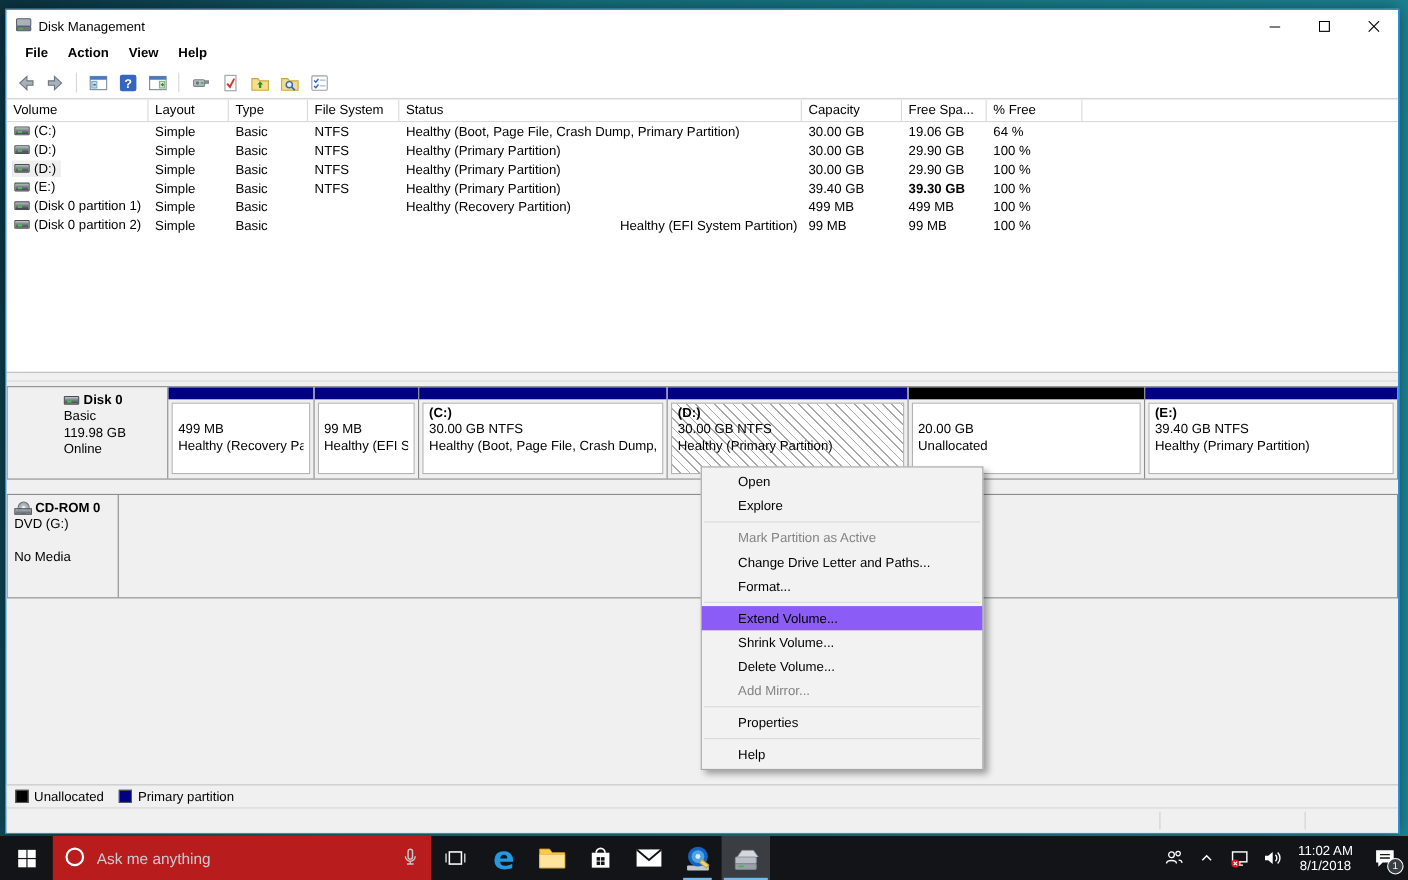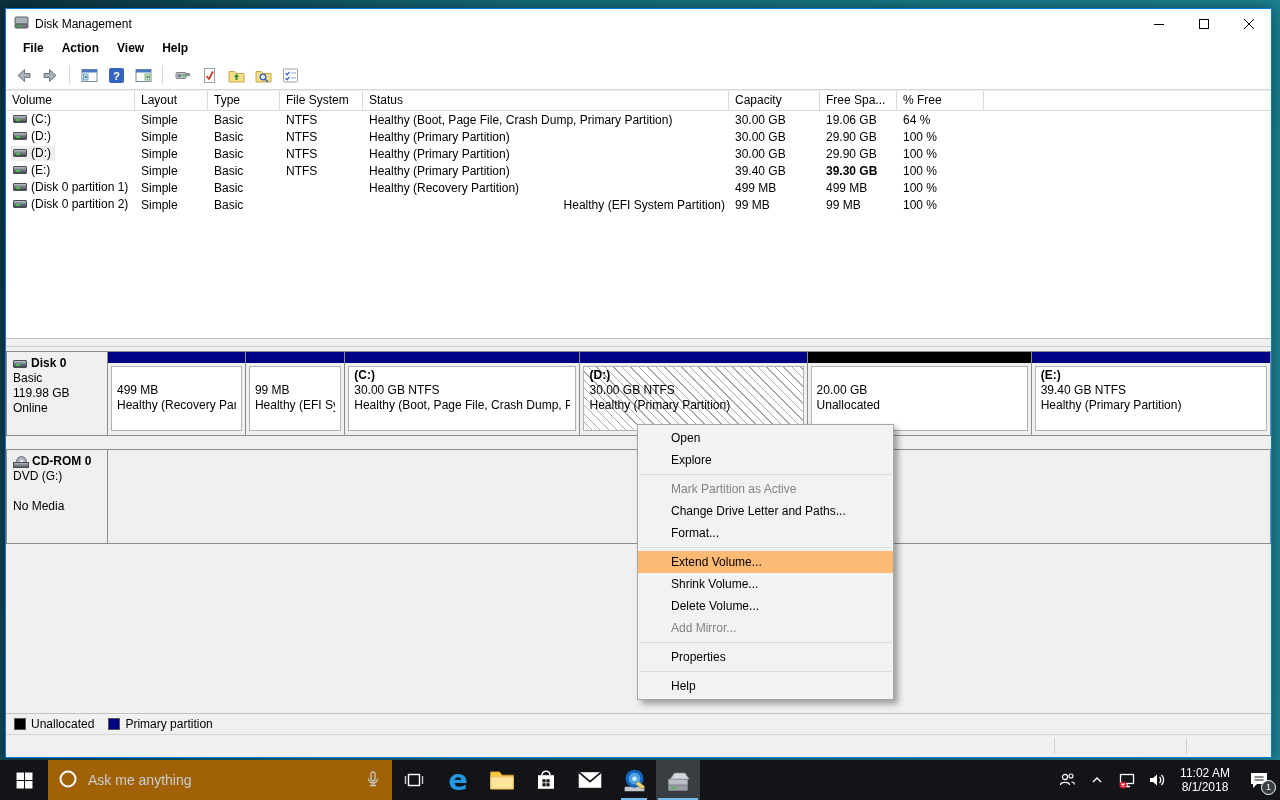--- a/index.html
+++ b/index.html
@@ -40,21 +40,21 @@
   .vol-ico { display:inline-block; width:14px; height:8px; flex:0 0 auto;
     background:linear-gradient(180deg,#b9bfc6 0%,#6d747c 55%,#3f454c 100%);
     border:1px solid #4a4f55; border-radius:1px; position:relative; }
   .vol-ico::after { content:""; position:absolute; left:2px; bottom:1px; width:4px; height:2px; background:#49c04a; }
 
   .splitter { height:9px; background:#f0f0f0; border-top:1px solid #bcbcbc; border-bottom:1px solid #cfcfcf; flex:0 0 auto; }
 
   
   .graphic-pane { flex:1; background:#f0f0f0; display:flex; flex-direction:column; padding-top:4px; overflow:hidden; }
   .disk-row { display:flex; border:1px solid #8c8c8c; background:#f0f0f0; flex:0 0 auto; }
-  .disk-row.d0 { height:85px; }
+  .disk-row.d0 { height:85px;padding-left:45px; }
   .disk-row.cd { height:95px; margin-top:13px;gap:46px; }
   .disk-label { width:101px; flex:0 0 auto; border-right:1px solid #8c8c8c; padding:4px 6px; line-height:15px; }
   .disk-label .dname { font-weight:bold; display:flex; align-items:center; gap:4px; }
   .partitions { flex:1; display:flex; }
   .partition { display:flex; flex-direction:column; border-right:1px solid #8c8c8c; overflow:hidden; min-width:0; }
   .partition:last-child { border-right:none; }
   .pbar { height:11px; flex:0 0 auto; }
   .pbody { flex:1; margin:3px 3px 4px 3px; background:#fff; border:1px solid #b2b2b2;
     padding:1px 5px; line-height:15px; overflow:hidden; }
   .pbody.hatched { background:repeating-linear-gradient(45deg,#ffffff 0px,#ffffff 5px,#a9a9a9 5px,#a9a9a9 6px); }
@@ -73,28 +73,28 @@
   .swatch { width:12px; height:12px; border:1px solid #555; }
 
   .statusbar { height:23px; background:#f0f0f0; border-top:1px solid #d5d5d5; position:relative; flex:0 0 auto; }
   .sb-div { position:absolute; top:3px; bottom:3px; width:1px; background:#d0d0d0; }
 
   
   .context-menu { position:absolute; left:637px; top:424px; width:257px; background:#f2f2f2;
     border:1px solid #a6a6a6; box-shadow:4px 4px 6px rgba(0,0,0,.35); padding:2px 0; z-index:50; }
   .cm-item { height:22px; line-height:22px; padding-left:33px; white-space:nowrap; }
   .cm-item.disabled { color:#838383; }
-  .cm-item.highlighted { background:#fdba74; }
+  .cm-item.highlighted { background:#8b5cf6; }
   .cm-sep { border-top:1px solid #d9d9d9; margin:3px 2px; }
 
   
   .taskbar { position:absolute; left:0; bottom:0; width:1280px; height:40px; background:#121418;
     display:flex; align-items:stretch; z-index:100; }
   .tb-start { width:48px; display:flex; align-items:center; justify-content:center; }
-  .searchbox { width:344px; background:#a16207; display:flex; align-items:center; padding:0 10px; gap:10px; }
+  .searchbox { width:344px; background:#b91c1c; display:flex; align-items:center; padding:0 10px; gap:10px; }
   .searchbox .hint { color:#c9cdd1; font-size:14px; flex:1; }
   .tb-taskview { width:44px; display:flex; align-items:center; justify-content:center; }
   .tb-app { width:44px; display:flex; align-items:center; justify-content:center; position:relative; }
   .tb-app.running::after { content:""; position:absolute; left:9px; right:9px; bottom:0; height:2px; background:#76b9ed; }
   .tb-app.active { background:#3a3d42; }
   .tb-app.active::after { left:2px; right:2px; }
   .tray { margin-left:auto; display:flex; align-items:center;justify-content:flex-end; }
   .tray-ico { width:30px; display:flex; align-items:center; justify-content:center; height:100%; }
   .clock { width:66px; text-align:center; color:#fff; line-height:14px; font-size:12px; }
   .action-center { width:42px; position:relative; display:flex; align-items:center; justify-content:center; height:100%; }

